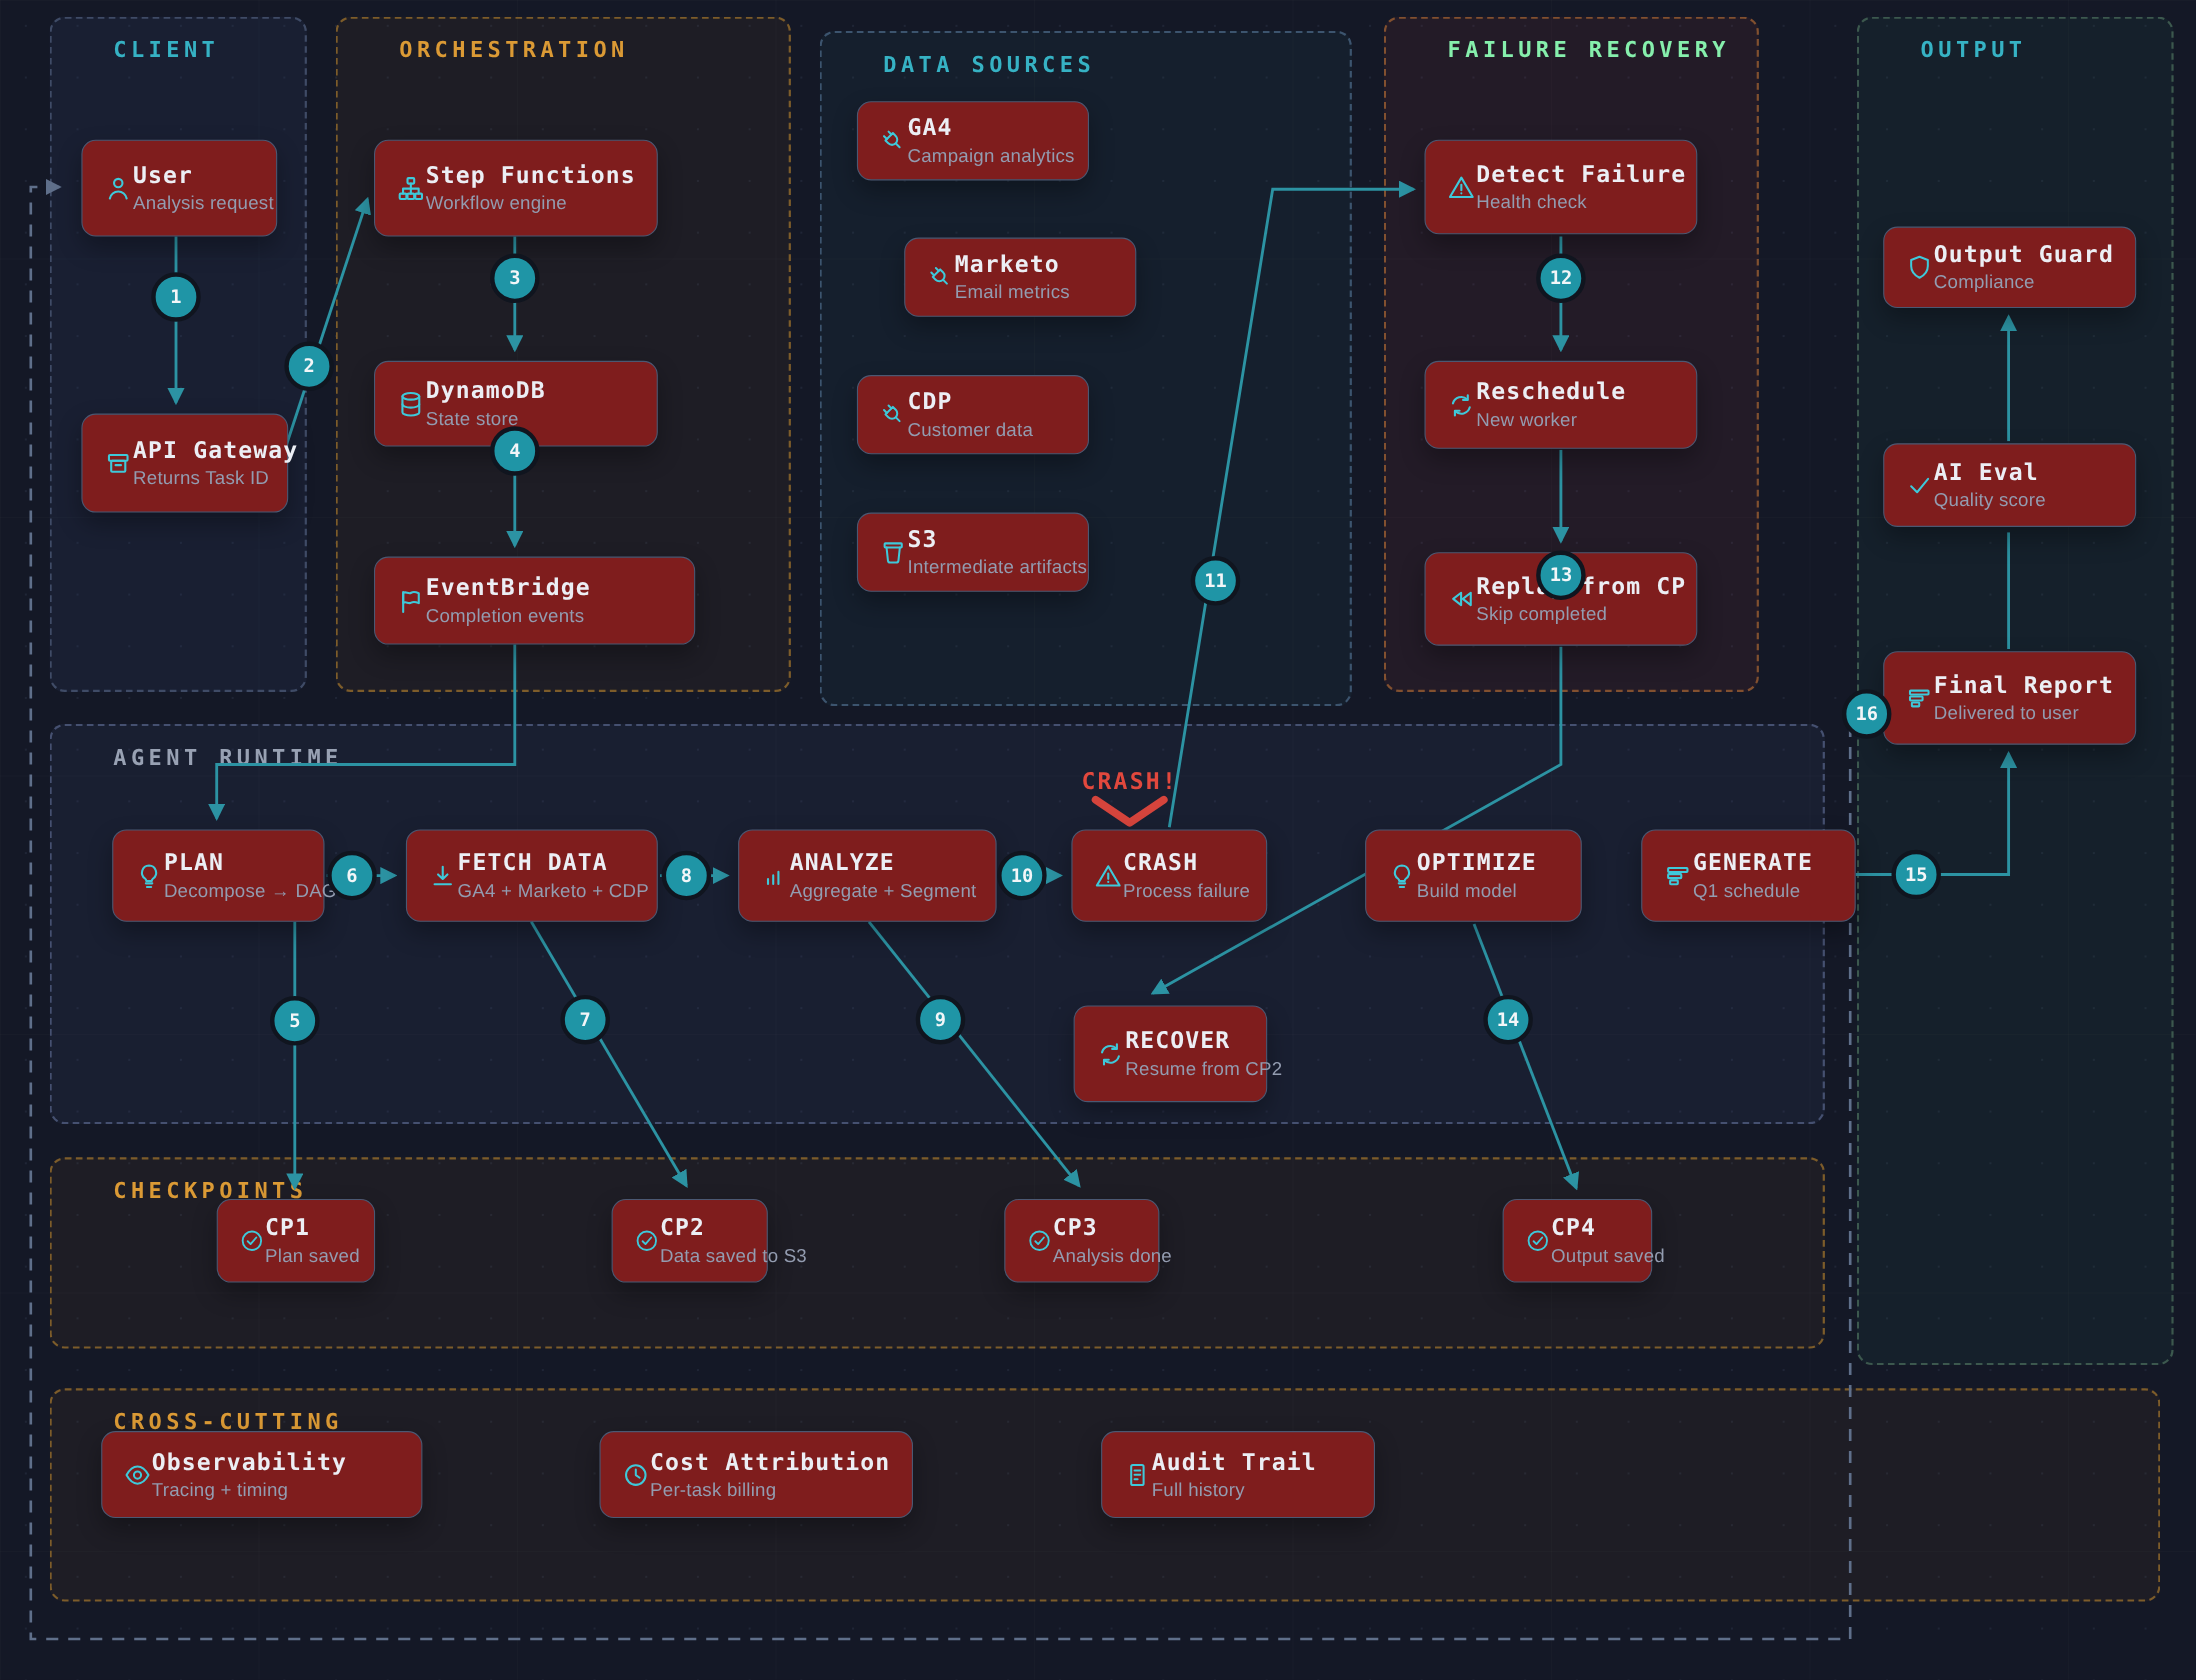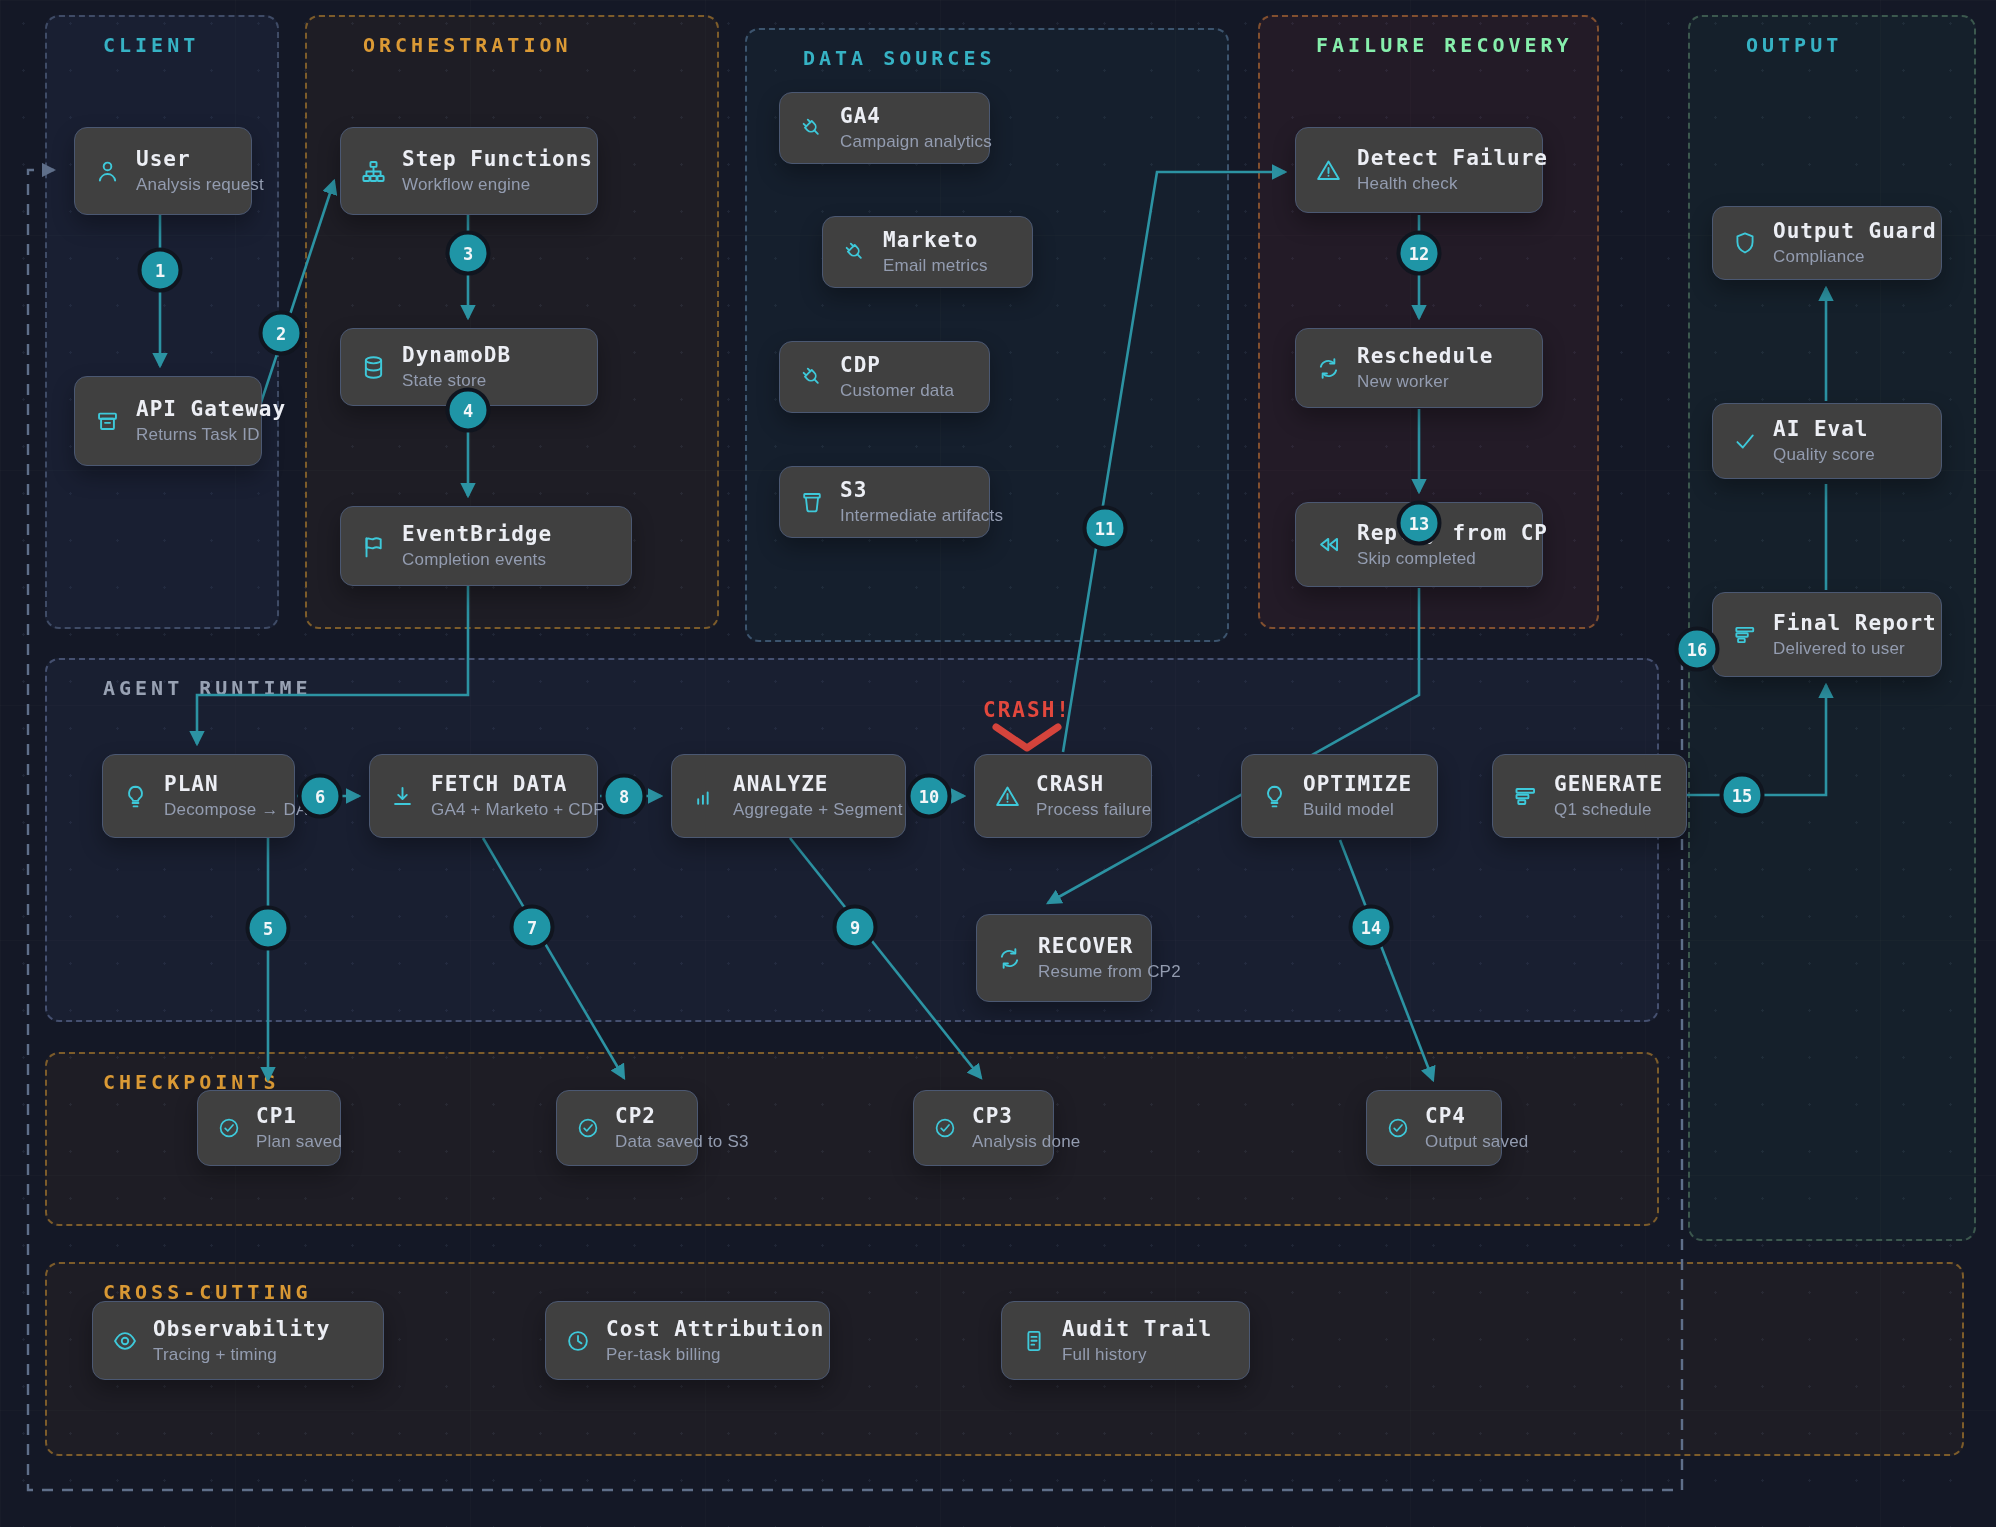--- a/index.html
+++ b/index.html
@@ -23,22 +23,22 @@
   .p-runtime{background:rgba(74,90,150,.11);border-color:#455070;}
   .p-check{background:rgba(130,92,30,.09);border-color:#7d5c2a;text-align:right;}
   .p-cross{background:rgba(130,92,30,.09);border-color:#7d5c2a;}
   .t-teal{color:#36b2c4;}
   .t-amber{color:#db9a35;}
   .t-red{color:#86efac;}
   .t-gray{color:#98a1b3;}
 
   .node{
     position:absolute;z-index:3;box-sizing:border-box;
-    background:#404040;border:1.5px solid #4b5872;border-radius:13px;
-    display:flex;align-items:center;gap:15px;padding:0 16px 0 19px;
+    background:#7f1d1d;border:1.5px solid #4b5872;border-radius:13px;
+    display:flex;align-items:center;padding:0 16px 0 19px;
     box-shadow:0 10px 22px rgba(0,0,0,.30);
   }
   .nicon{flex:0 0 auto;display:flex;}
   .nicon svg{stroke:#3ec9da;fill:none;stroke-width:1.7;stroke-linecap:round;stroke-linejoin:round;}
   .ntxt{display:flex;flex-direction:column;gap:4px;}
   .ntitle{color:#eceef4;font-size:21px;font-weight:bold;letter-spacing:1px;white-space:nowrap;}
   .nsub{color:#939cb0;font-size:17px;font-family:"Liberation Sans", sans-serif;white-space:nowrap;letter-spacing:.2px;}
 
   .badge{
     position:absolute;z-index:4;width:37px;height:37px;border-radius:50%;

